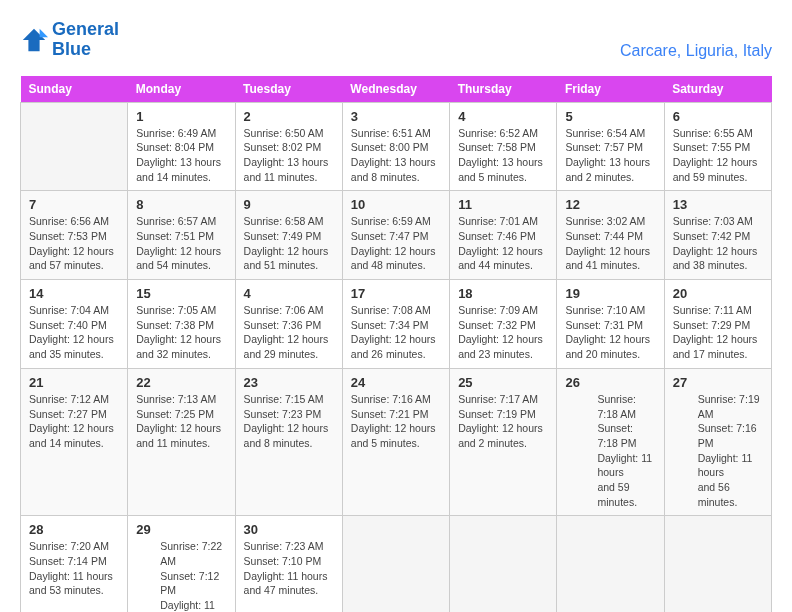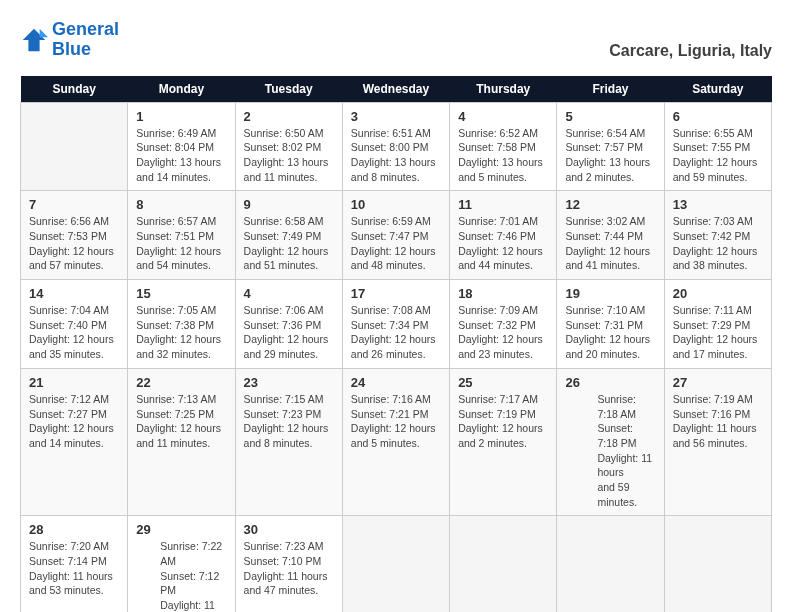--- a/index.html
+++ b/index.html
@@ -37,33 +37,33 @@
     .title-block {
       text-align: right;
     }
     .title-block h1 {
       font-size: 32px;
       font-weight: bold;
       color: #333;
     }
     .title-block h2 {
       font-size: 16px;
-      font-weight: bold;
-      color: #404040;
+      font-weight: normal;
+      color: #3b82f6;
     }
     table {
       width: 100%;
       border-collapse: collapse;
       font-size: 11px;
     }
     thead tr th {
-      background-color: #0f172a;
+      background-color: #d946ef;
       color: #fff;
       padding: 6px 8px;
-      text-align: center;
+      text-align: left;
       font-size: 12px;
     }
     tbody tr td {
       border: 1px solid #ccc;
       padding: 6px 8px;
       vertical-align: top;
       width: 14.28%;
       min-height: 80px;
     }
     tbody tr:nth-child(odd) td {
@@ -305,21 +305,21 @@
         </td>
         <td>
           <span class="day-number">26</span>
           <div class="day-info" style="white-space: pre-line; margin-left: 32px;">Sunrise: 7:18 AM
 Sunset: 7:18 PM
 Daylight: 11 hours
 and 59 minutes.</div>
         </td>
         <td>
           <span class="day-number">27</span>
-          <div class="day-info" style="white-space: pre-line;">Sunrise: 7:19 AM
+          <div class="day-info" style="white-space: pre-line; margin-left: 25px;">Sunrise: 7:19 AM
 Sunset: 7:16 PM
 Daylight: 11 hours
 and 56 minutes.</div>
         </td>
       </tr>
       <tr>
         <td>
           <span class="day-number">28</span>
           <div class="day-info" style="white-space: pre-line;">Sunrise: 7:20 AM
 Sunset: 7:14 PM

